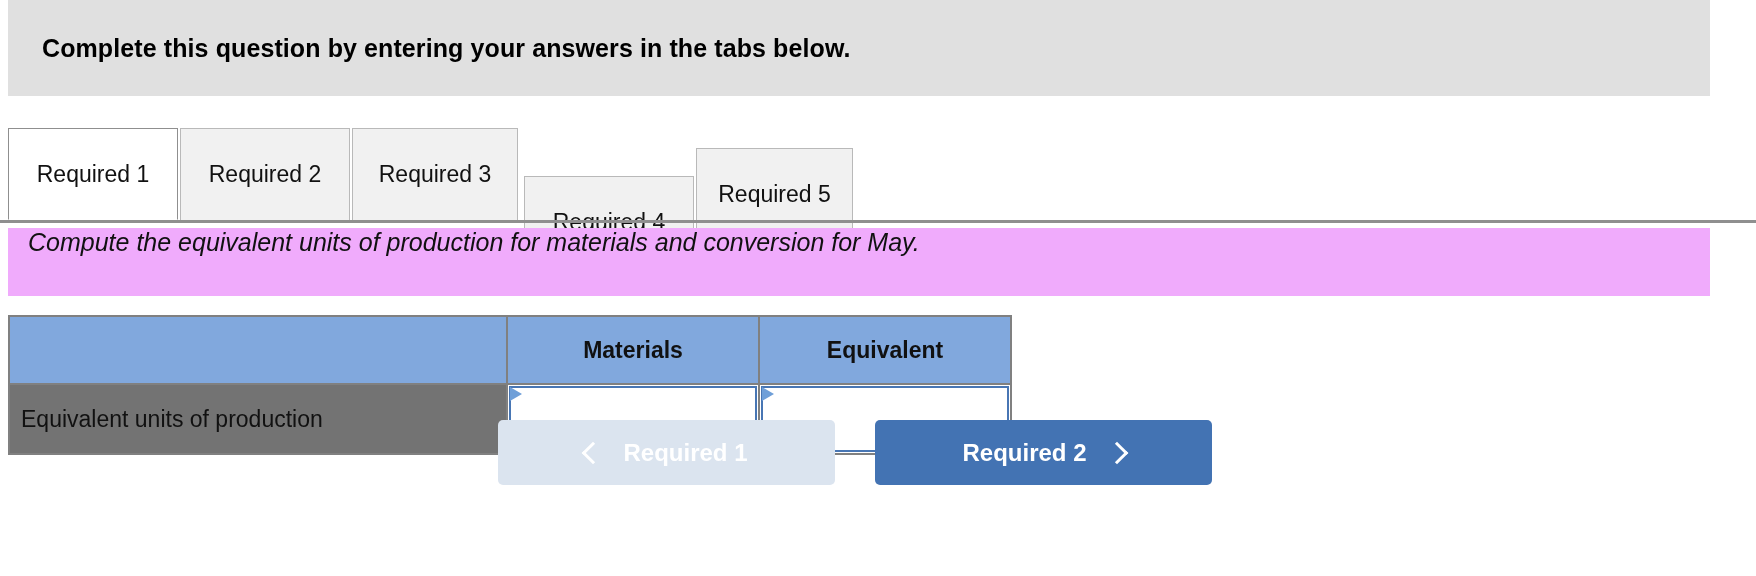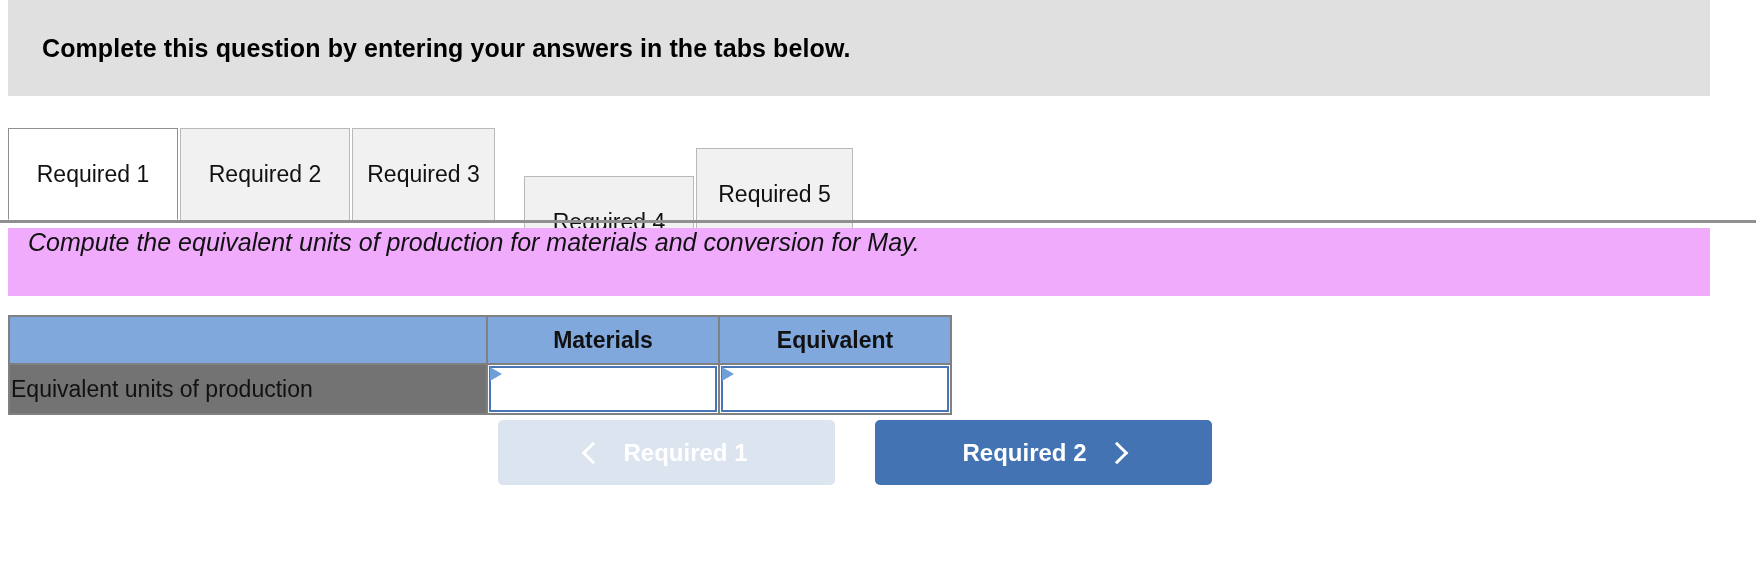--- a/index.html
+++ b/index.html
@@ -97,21 +97,21 @@
   
   .answer-table {
     position: absolute;
     left: 8px;
     top: 315px;
     border-collapse: collapse;
     table-layout: fixed;
   }
   .answer-table td, .answer-table th {
     border: 2px solid #808080;
-    padding: 1px;
+    padding: 11px;
     margin: 0;
   }
   .hdr-blank {
     width: 474px;
     height: 44px;
     background: #81a8dd;
   }
   .hdr-col {
     width: 228px;
     height: 44px;
@@ -211,21 +211,21 @@
   <div class="top-banner-text">Complete this question by entering your answers in the tabs below.</div>
 </div>
 
 <div class="tab-strip">
   <div class="tab active" style="left:8px; width:170px;">
     <span>Required 1</span>
   </div>
   <div class="tab" style="left:180px; width:170px;">
     <span>Required 2</span>
   </div>
-  <div class="tab" style="left:352px; width:143px;">
+  <div class="tab" style="left:352px; width:166px;">
     <span>Required 3</span>
   </div>
   <div class="tab" style="left:524px; width:170px;margin-top:48px;">
     <span>Required 4</span>
   </div>
   <div class="tab" style="left:696px; width:157px;margin-top:20px;">
     <span>Required 5</span>
   </div>
   <div class="tab-underline"></div>
 </div>

